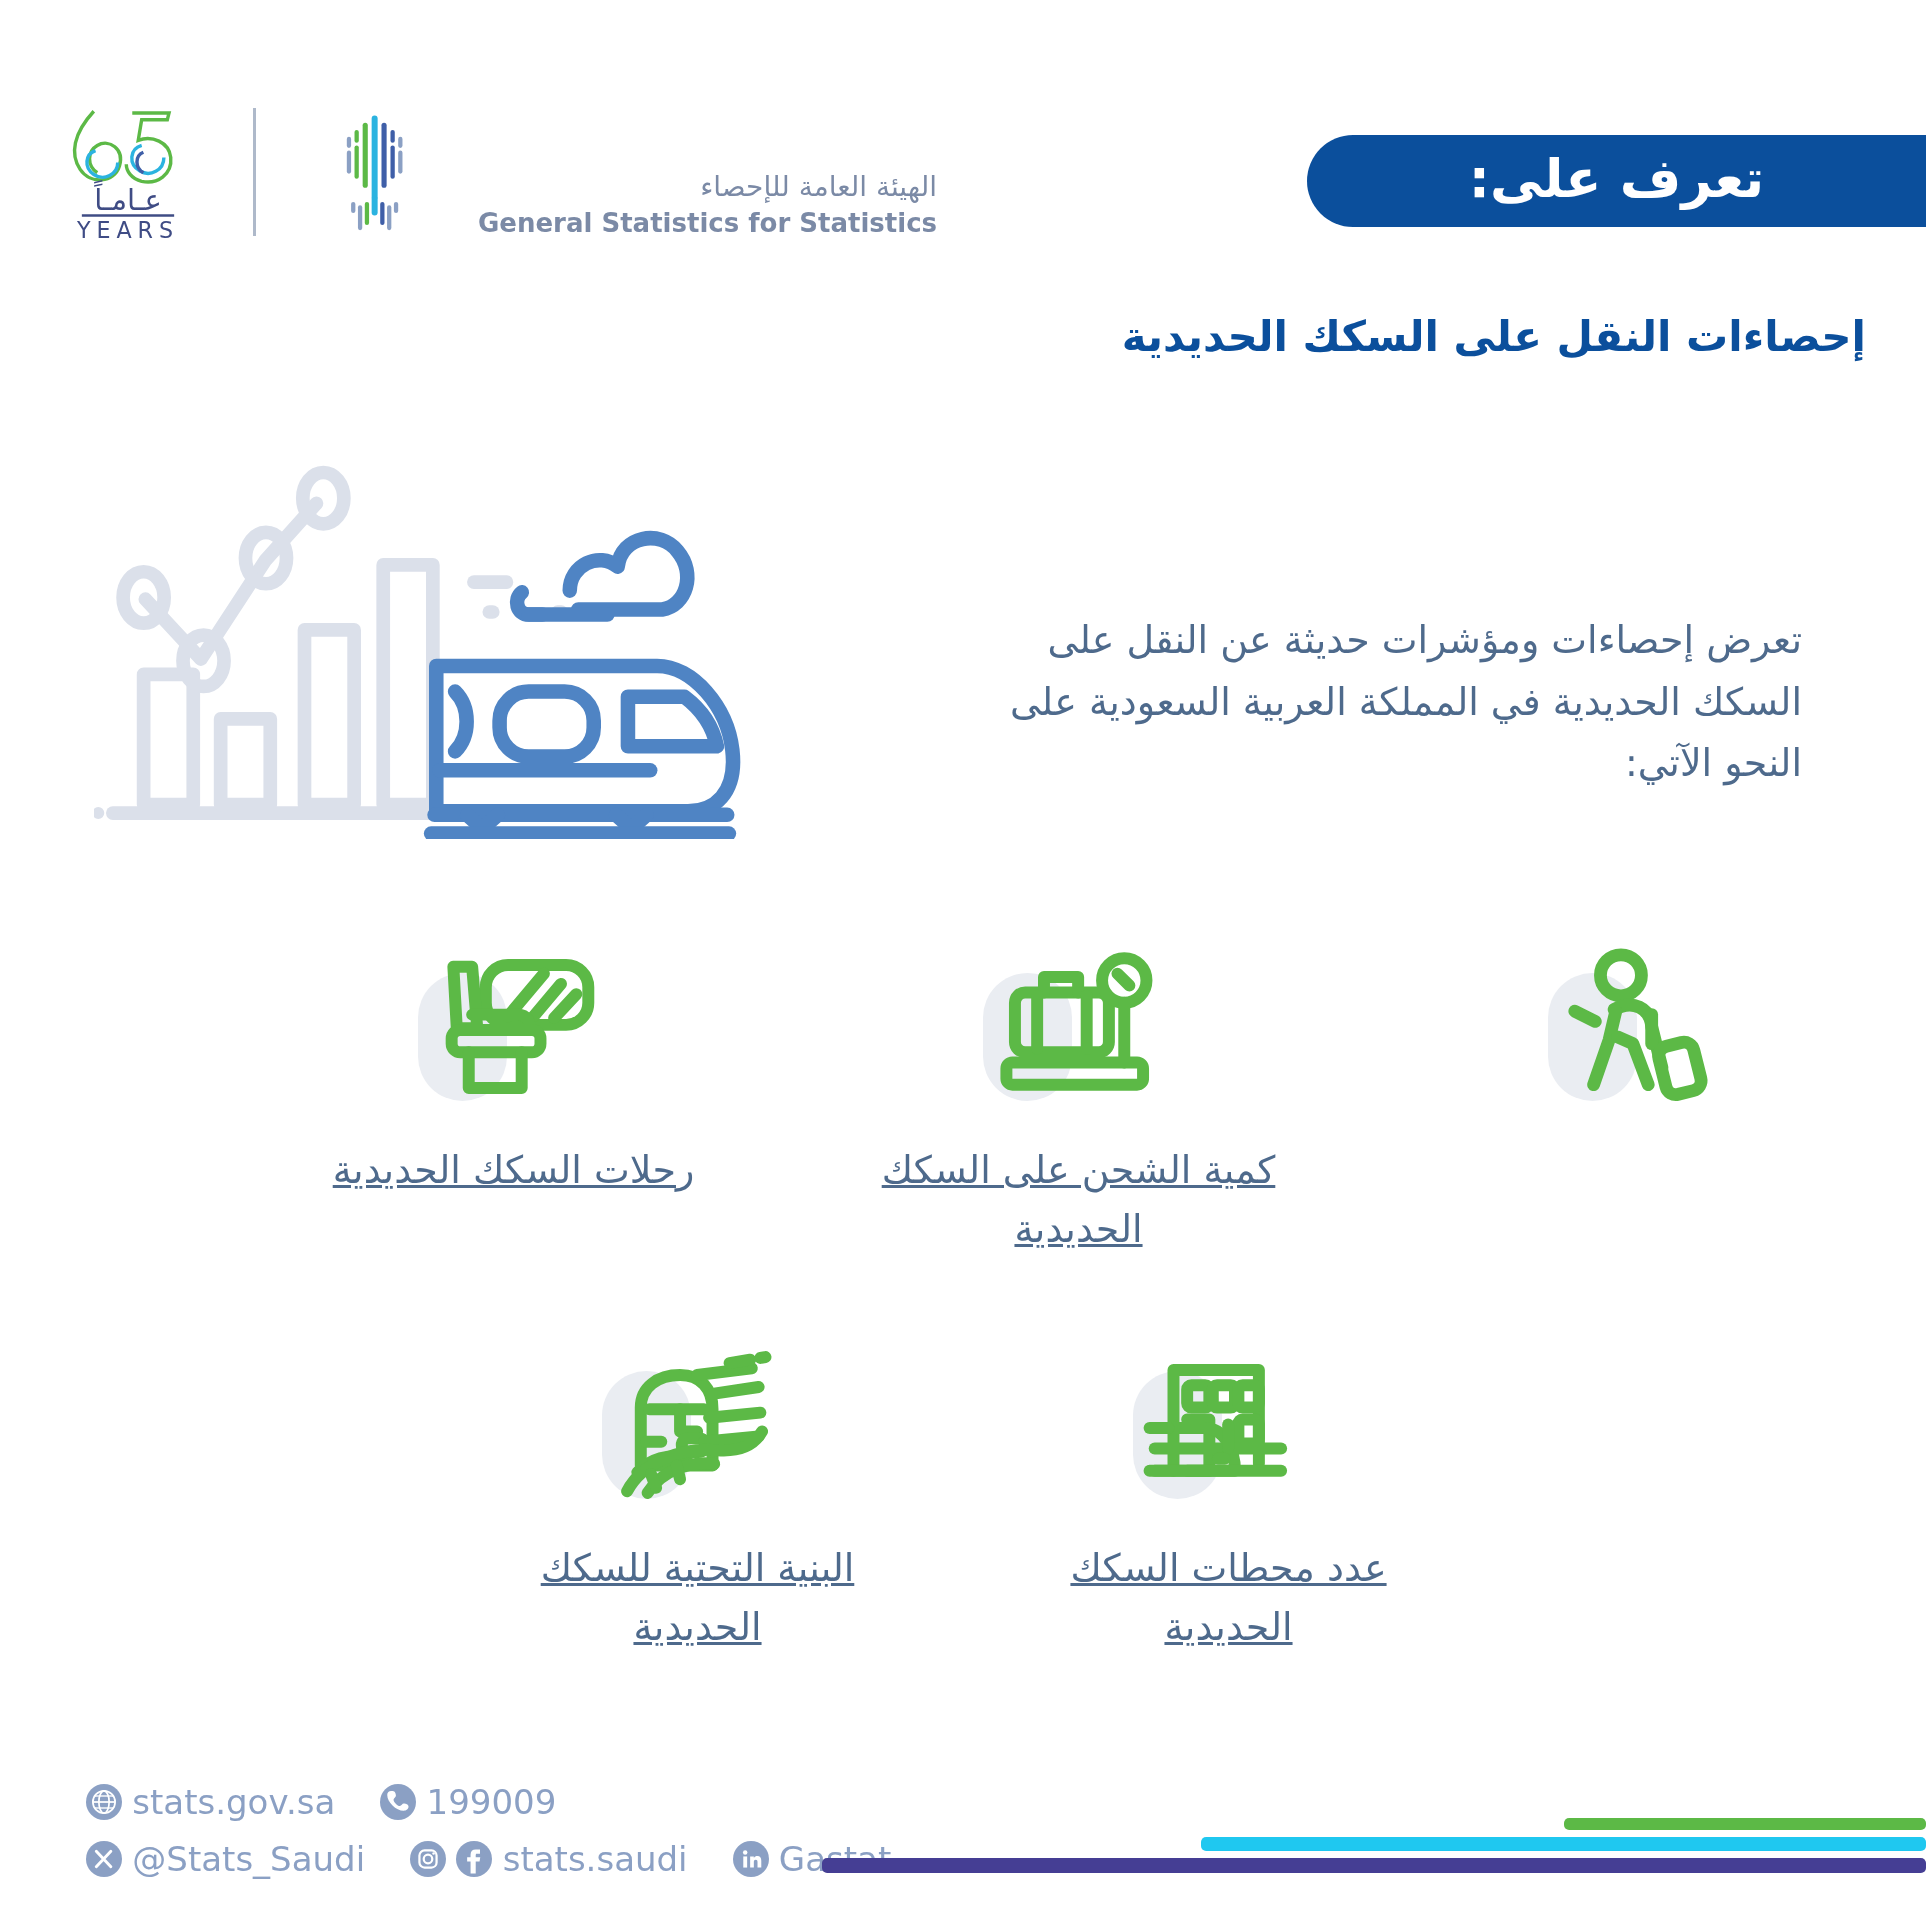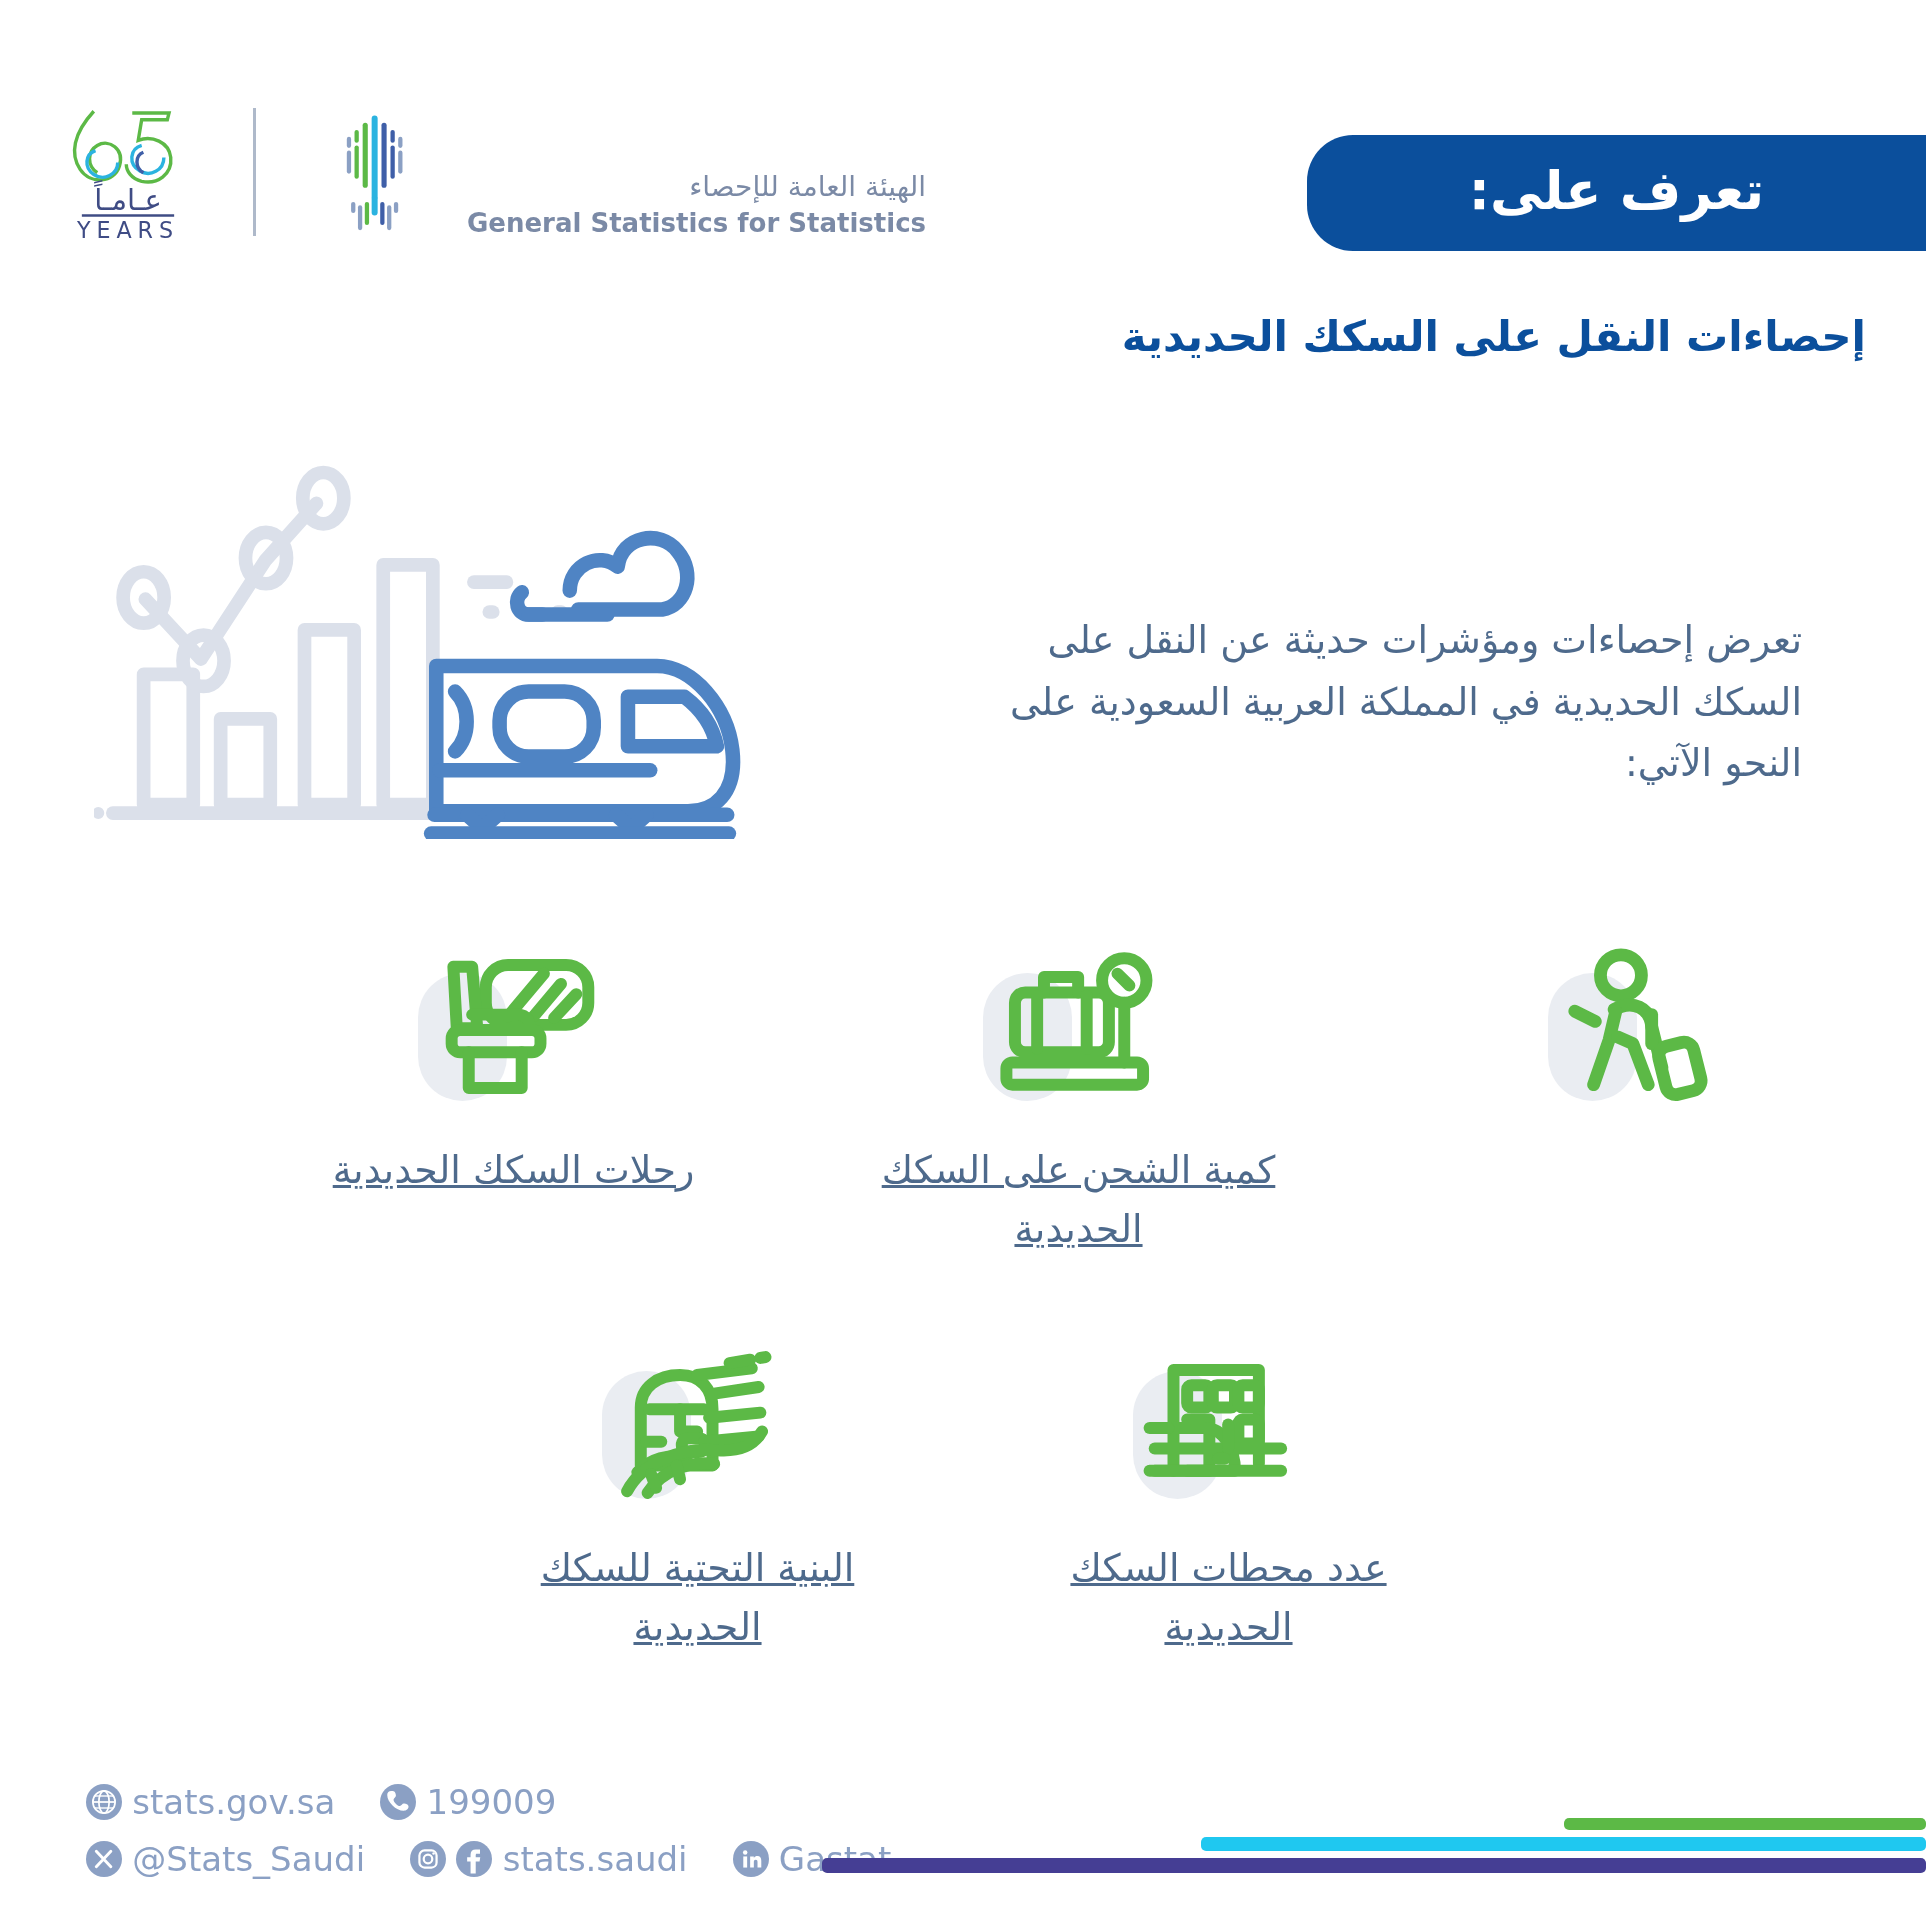--- a/index.html
+++ b/index.html
@@ -39,21 +39,21 @@
     margin: 0 31px;
     opacity: .8;
   }
   .gastat-mark {
     width: 103px;
     height: 137px;
     position: relative;
     margin-left: 3.4px;
   }
   .gastat-words {
-    margin-left: 6px;
+    margin-left: 17px;
     display: flex;
     flex-direction: column;
     justify-content: flex-end;
     height: 137px;
     padding-bottom: 3.4px;
   }
   .gastat-ar {
     font-size: 28px;
     color: #7b8aa6;
     letter-spacing: 2.6px;
@@ -68,21 +68,21 @@
     letter-spacing: 0px;
     margin-top: 5.1px;
     direction: ltr;
   }
 
   .top-banner {
     position: absolute;
     top: 135px;
     left: 1307px;
     width: 619px;
-    height: 116px;
+    height: 92px;
     background: #0b4f9c;
     border-top-left-radius: 46px;
     border-bottom-left-radius: 46px;
     display: flex;
     align-items: center;
     justify-content: center;
   }
   .top-banner-text {
     color: #ffffff;
     font-size: 53px;

